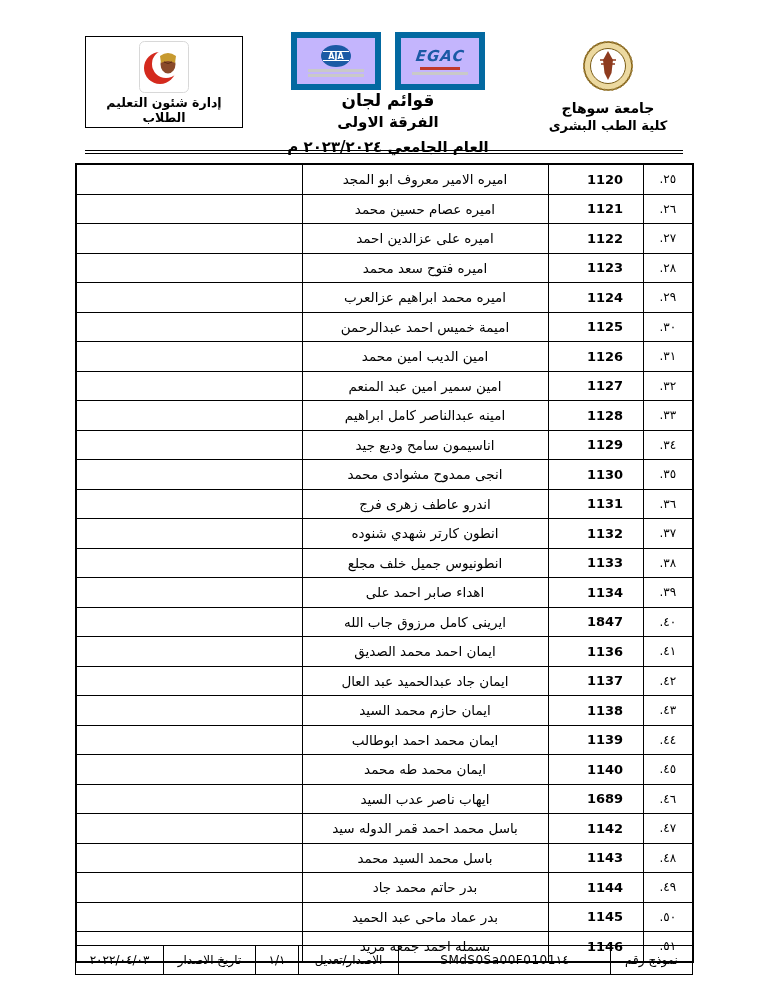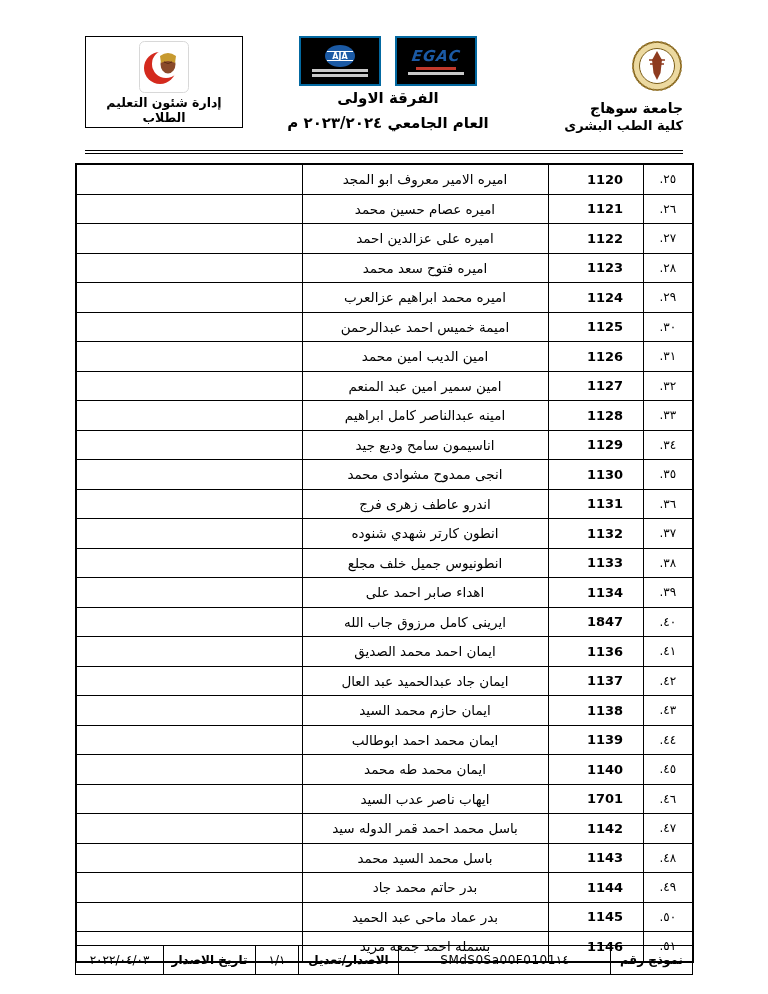--- a/index.html
+++ b/index.html
@@ -1,26 +1,26 @@
 <!DOCTYPE html>
 <html lang="ar"><head>
 <meta charset="utf-8">
 <style>
   html,body{margin:0;padding:0;background:#ffffff;}
   body{width:768px;height:994px;font-family:"DejaVu Sans",sans-serif;color:#000;}
   .page{position:relative;width:768px;height:994px;background:#fff;overflow:hidden;}
 
   
   .header{position:absolute;top:36px;left:85px;right:85px;height:110px;display:flex;align-items:flex-start;}
-  .univ{width:150px;padding-top:4px;}
+  .univ{width:150px;text-align:center;padding-top:4px;}
   .univ-name{font-weight:bold;font-size:14px;margin-top:4px;}
   .faculty-name{font-weight:bold;font-size:13px;margin-top:2px;}
   .center{flex:1;text-align:center;}
   .certs{display:flex;justify-content:center;gap:14px;height:50px;align-items:center;}
-  .cert{width:78px;height:46px;border:2px solid #0369a1;display:flex;flex-direction:column;align-items:center;justify-content:center;background:#000000;}
+  .cert{width:78px;height:46px;border:6px solid #0369a1;display:flex;flex-direction:column;align-items:center;justify-content:center;background:#c4b5fd;}
   .egac-text{color:#1b5aa5;font-weight:bold;font-style:italic;font-size:15px;letter-spacing:1px;transform:skewX(-8deg);}
   .tinybar{width:56px;height:3px;background:#c9c9c9;margin-top:2px;}
   .tinybar.red{background:#c0392b;width:40px;}
   .aja-globe{width:30px;height:22px;border-radius:50%;background:#1b5aa5;position:relative;display:flex;align-items:center;justify-content:center;overflow:hidden;}
   .aja-globe:before,.aja-globe:after{content:"";position:absolute;left:2px;right:2px;height:1px;background:#fff;}
   .aja-globe:before{top:6px;} .aja-globe:after{bottom:6px;}
   .aja-label{color:#fff;font-size:8px;font-weight:bold;z-index:1;}
   .title{font-weight:bold;font-size:17px;margin-top:4px;}
   .subtitle{font-weight:bold;font-size:15px;margin-top:3px;}
   .yearline{font-weight:bold;font-size:15px;margin-top:7px;}
@@ -33,21 +33,21 @@
   .students{position:absolute;top:163px;left:75px;width:617px;table-layout:fixed;border:2px solid #000;}
   .students td{border:1px solid #000;height:26.5px;text-align:center;vertical-align:middle;overflow:hidden;white-space:nowrap;}
   .students td.no{font-weight:normal;font-size:12px;}
   .students td.seat{font-weight:bold;font-size:13px;padding-left:20px;}
   .students td.name{font-size:13.5px;}
   .students td.empty{background:#fff;}
 
   
   .footer{position:absolute;top:945px;left:75px;width:617px;table-layout:fixed;border:1.5px solid #000;}
   .footer td{border:1px solid #000;height:26px;text-align:center;vertical-align:middle;font-size:12px;white-space:nowrap;overflow:hidden;}
-  .footer td.b{font-weight:bold;}
+  .footer td.b{font-weight:normal;}
   .footer td.code{font-size:12px;letter-spacing:.5px;}
 </style>
 </head>
 <body>
 
 <div class="page">
 
   <div class="header" dir="rtl">
 
     <div class="univ">
@@ -70,20 +70,21 @@
           <span class="tinybar"></span>
         </div>
         <div class="cert">
           <span class="aja-globe">
             <span class="aja-label">AJA</span>
           </span>
           <span class="tinybar"></span>
           <span class="tinybar"></span>
         </div>
       </div>
+      <div class="title">قوائم لجان</div>
       <div class="subtitle">الفرقة الاولى</div>
       <div class="yearline">العام الجامعي ٢٠٢٣/٢٠٢٤ م</div>
     </div>
 
     <div class="dept">
       <svg width="50" height="52" viewBox="0 0 50 52">
         <rect x="0.5" y="0.5" width="49" height="51" rx="5" fill="#ffffff" stroke="#d8d8d8"></rect>
         <circle cx="21" cy="27" r="16" fill="#d42a1e"></circle>
         <circle cx="27" cy="23" r="14" fill="#ffffff"></circle>
         <ellipse cx="29" cy="23" rx="7.5" ry="9.5" fill="#8a4a2a"></ellipse>
@@ -226,21 +227,21 @@
           <td class="empty"></td>
         </tr>
         <tr>
           <td class="no">٤٥.</td>
           <td class="seat">1140</td>
           <td class="name">ايمان محمد طه محمد</td>
           <td class="empty"></td>
         </tr>
         <tr>
           <td class="no">٤٦.</td>
-          <td class="seat">1701</td>
+          <td class="seat">1689</td>
           <td class="name">ايهاب ناصر عدب السيد</td>
           <td class="empty"></td>
         </tr>
         <tr>
           <td class="no">٤٧.</td>
           <td class="seat">1142</td>
           <td class="name">باسل محمد احمد قمر الدوله سيد</td>
           <td class="empty"></td>
         </tr>
         <tr>

